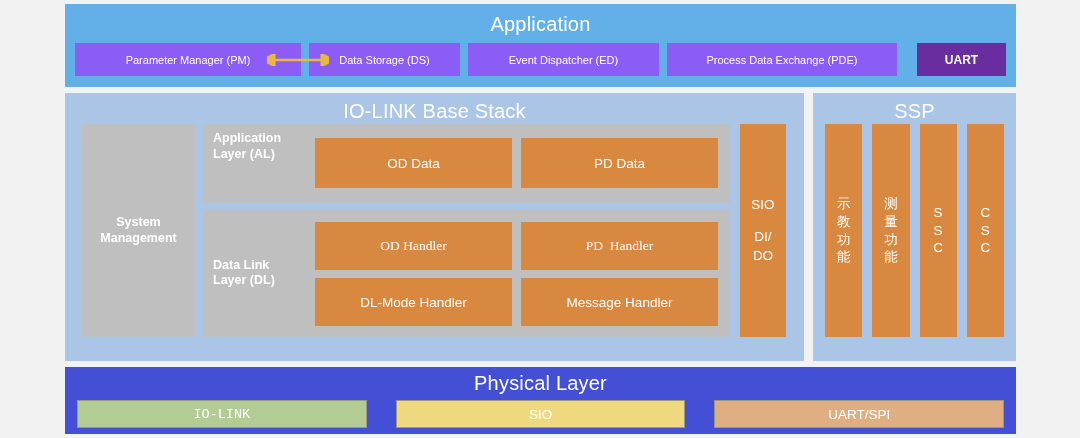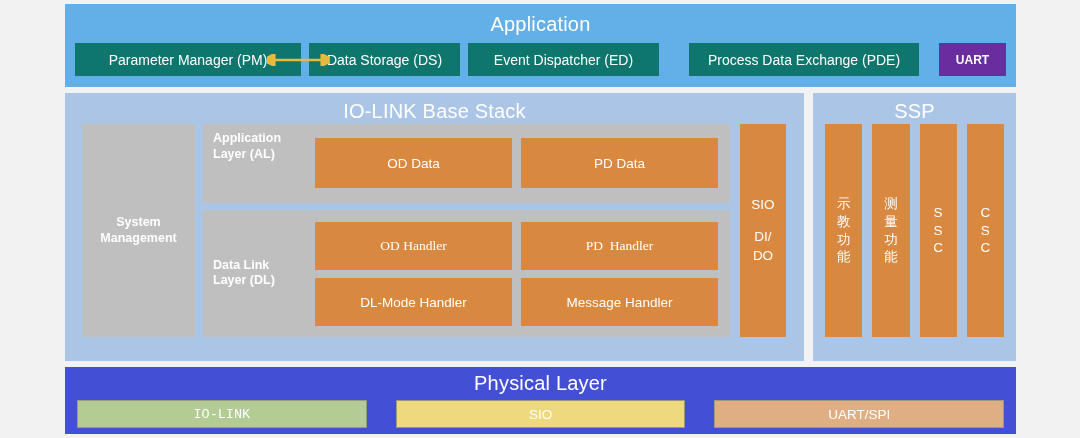--- a/index.html
+++ b/index.html
@@ -48,33 +48,33 @@
   #app-row {
     position: absolute;
     left: 10px;
     right: 10px;
     top: 39px;
     height: 33px;
     display: flex;
     gap: 8px;
   }
   .app-box {
-    background: #0f766e;
-    color: #fff;
-    font-size: 14px;
+    background: #8b5cf6;
+    color: #fff;
+    font-size: 11px;
     display: flex;
     align-items: center;
     justify-content: center;
     box-sizing: border-box;
     white-space: nowrap;
   }
   .app-box.pm  { flex: 0 0 226px; }
   .app-box.ds  { flex: 0 0 151px; }
   .app-box.ed  { flex: 0 0 191px; }
-  .app-box.pde { flex: 0 0 230px; margin-left: 22px; }
+  .app-box.pde { flex: 0 0 230px; }
   .app-box.uart {
     flex: 1 1 auto;
     background: #6a2da0;
     font-weight: bold;
     font-size: 12px;
     margin-left: 12px;
   }
 
   
   #pm-ds-arrow {

